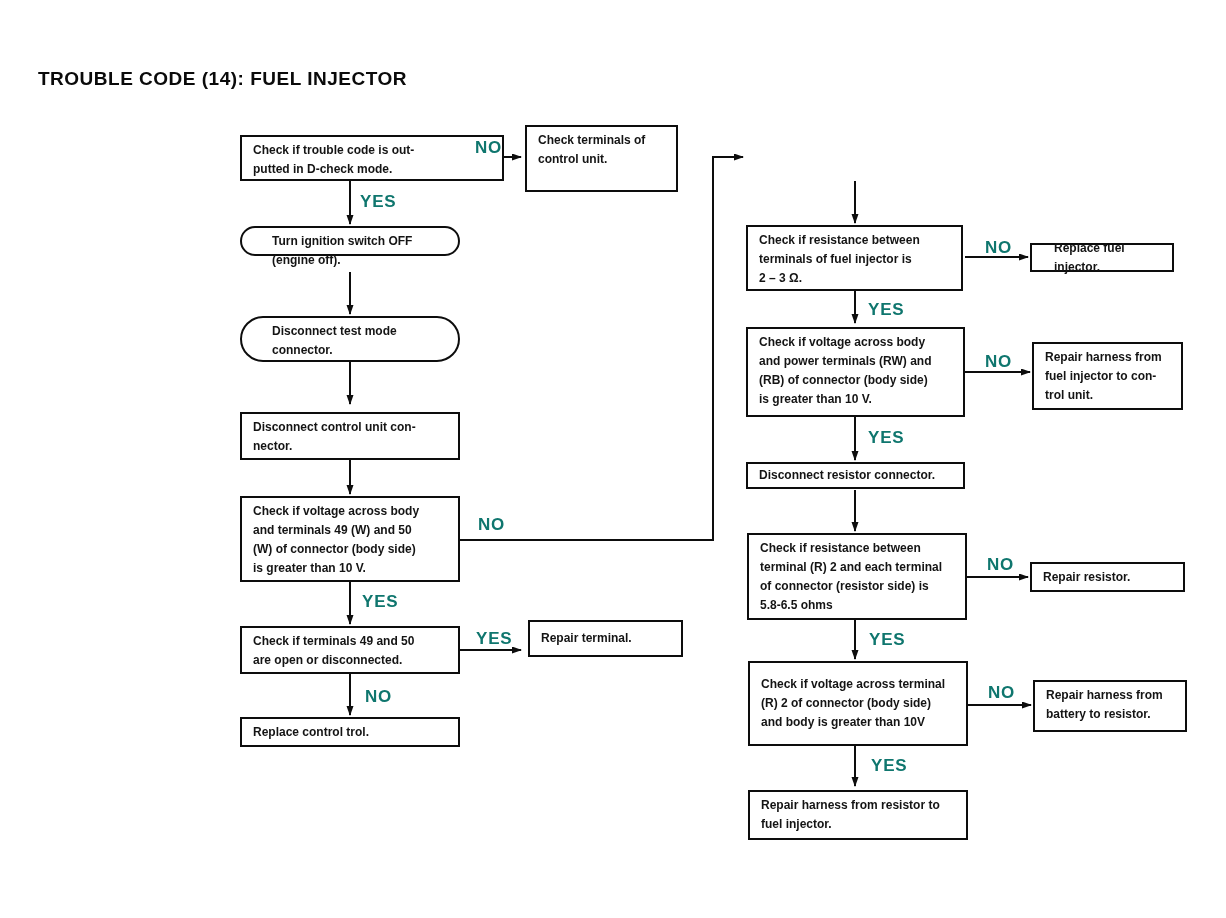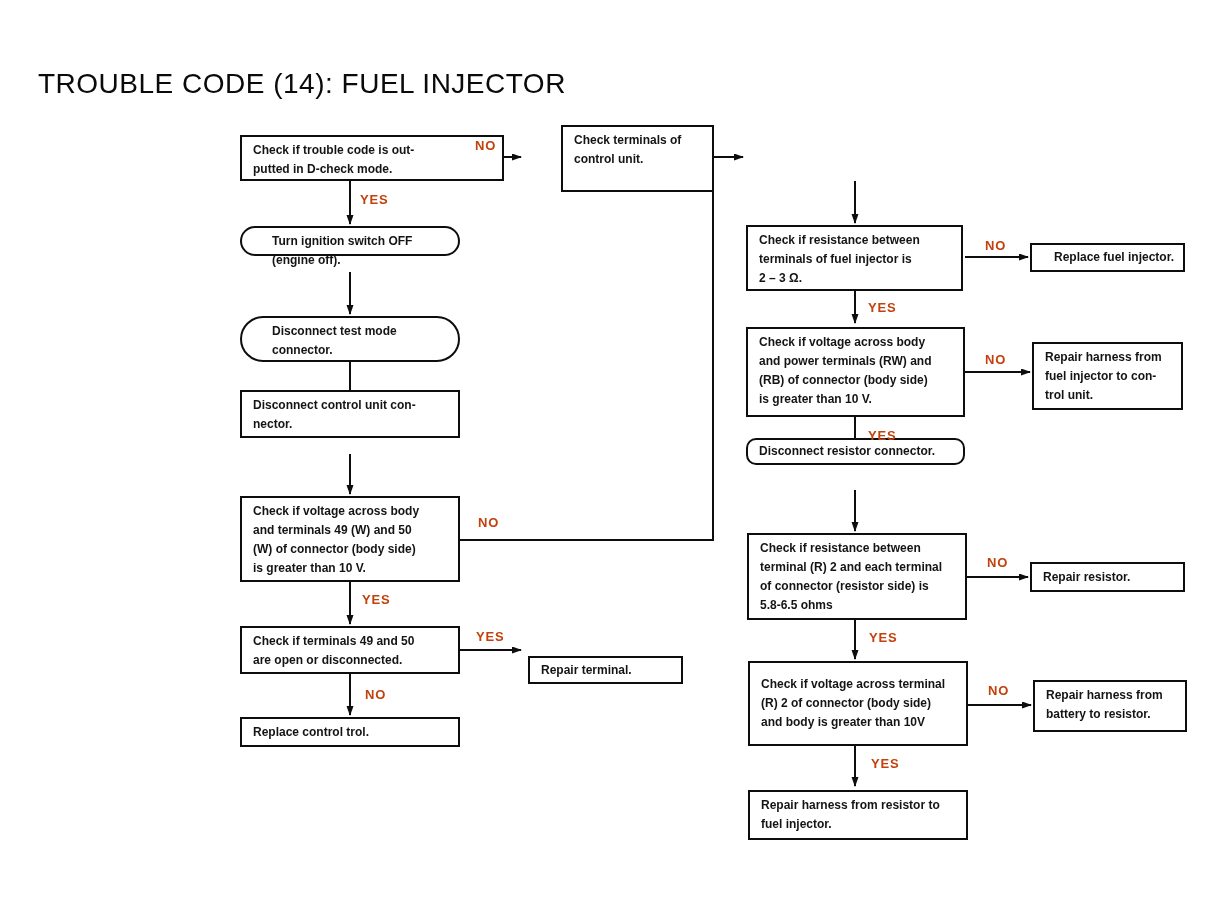--- a/index.html
+++ b/index.html
@@ -6,21 +6,21 @@
   .page{
     position:relative;
     width:1226px;height:918px;
     background:#fff;
     font-family:"Liberation Sans", sans-serif;
     color:#111;
     overflow:hidden;
   }
   .title{
     position:absolute;left:38px;top:68px;
-    font-size:28px;font-weight:normal;letter-spacing:0.5px;
+    font-size:19px;font-weight:bold;letter-spacing:0.5px;
     color:#0a0a0a;
   }
   .lines{position:absolute;left:0;top:0;pointer-events:none;}
   .node{
     position:absolute;
     border:2px solid #0d0d0d;
     background:#fff;
     font-size:12px;
     font-weight:600;
     line-height:19px;
@@ -31,22 +31,22 @@
   }
   .rounded{
     border-radius:24px;
     padding-left:30px;
   }
   .vcenter{
     display:flex;align-items:center;
   }
   .edge-label{
     position:absolute;
-    font-size:13px;font-weight:bold;letter-spacing:0.8px;
-    color:#c2410c;
+    font-size:17px;font-weight:bold;letter-spacing:0.8px;
+    color:#0f766e;
   }
 </style>
 </head>
 <body>
 
 <div class="page">
 
   <div class="title">TROUBLE CODE (14): FUEL INJECTOR</div>
 
   <svg class="lines" width="1226" height="918" viewBox="0 0 1226 918">
@@ -73,49 +73,49 @@
       <path d="M855,490 V531" marker-end="url(#arr)"></path>
       <path d="M967,577 H1028" marker-end="url(#arr)"></path>
       <path d="M855,620 V659" marker-end="url(#arr)"></path>
       <path d="M968,705 H1031" marker-end="url(#arr)"></path>
       <path d="M855,746 V786" marker-end="url(#arr)"></path>
     </g>
   </svg>
 
   <div class="node" style="left:240px;top:135px;width:264px;height:46px;">Check if trouble code is out-
 putted in D-check mode.</div>
-  <div class="node" style="left:525px;top:125px;width:153px;height:67px;margin-left:36px;">Check terminals of
+  <div class="node" style="left:525px;top:125px;width:153px;height:67px;">Check terminals of
 control unit.</div>
   <div class="node rounded" style="left:240px;top:226px;width:220px;height:30px;">Turn ignition switch OFF
 (engine off).</div>
   <div class="node rounded" style="left:240px;top:316px;width:220px;height:46px;">Disconnect test mode
 connector.</div>
-  <div class="node" style="left:240px;top:390px;width:220px;height:48px;">Disconnect control unit con-
+  <div class="node" style="left:240px;top:412px;width:220px;height:48px;">Disconnect control unit con-
 nector.</div>
   <div class="node" style="left:240px;top:496px;width:220px;height:86px;">Check if voltage across body
 and terminals 49 (W) and 50
 (W) of connector (body side)
 is greater than 10 V.</div>
   <div class="node" style="left:240px;top:626px;width:220px;height:48px;">Check if terminals 49 and 50
 are open or disconnected.</div>
-  <div class="node vcenter" style="left:528px;top:656px;width:155px;height:28px;">Repair terminal.</div>
+  <div class="node vcenter" style="left:528px;top:620px;width:155px;height:37px;">Repair terminal.</div>
   <div class="node vcenter" style="left:240px;top:717px;width:220px;height:30px;">Replace control trol.</div>
 
   <div class="node" style="left:746px;top:225px;width:217px;height:66px;">Check if resistance between
 terminals of fuel injector is
 2 – 3 Ω.</div>
-  <div class="node vcenter" style="left:1030px;top:243px;width:155px;height:29px;padding-left:22px;">Replace fuel injector.</div>
+  <div class="node vcenter" style="left:1030px;top:243px;width:144px;height:29px;padding-left:22px;">Replace fuel injector.</div>
   <div class="node" style="left:746px;top:327px;width:219px;height:90px;">Check if voltage across body
 and power terminals (RW) and
 (RB) of connector (body side)
 is greater than 10 V.</div>
   <div class="node" style="left:1032px;top:342px;width:151px;height:68px;">Repair harness from
 fuel injector to con-
 trol unit.</div>
-  <div class="node vcenter" style="left:746px;top:438px;width:219px;height:27px;border-radius:10px;">Disconnect resistor connector.</div>
+  <div class="node vcenter" style="left:746px;top:462px;width:219px;height:27px;">Disconnect resistor connector.</div>
   <div class="node" style="left:747px;top:533px;width:220px;height:87px;">Check if resistance between
 terminal (R) 2 and each terminal
 of connector (resistor side) is
 5.8-6.5 ohms</div>
   <div class="node vcenter" style="left:1030px;top:562px;width:155px;height:30px;">Repair resistor.</div>
   <div class="node" style="left:748px;top:661px;width:220px;height:85px;padding-top:12px;">Check if voltage across terminal
 (R) 2 of connector (body side)
 and body is greater than 10V</div>
   <div class="node" style="left:1033px;top:680px;width:154px;height:52px;">Repair harness from
 battery to resistor.</div>

